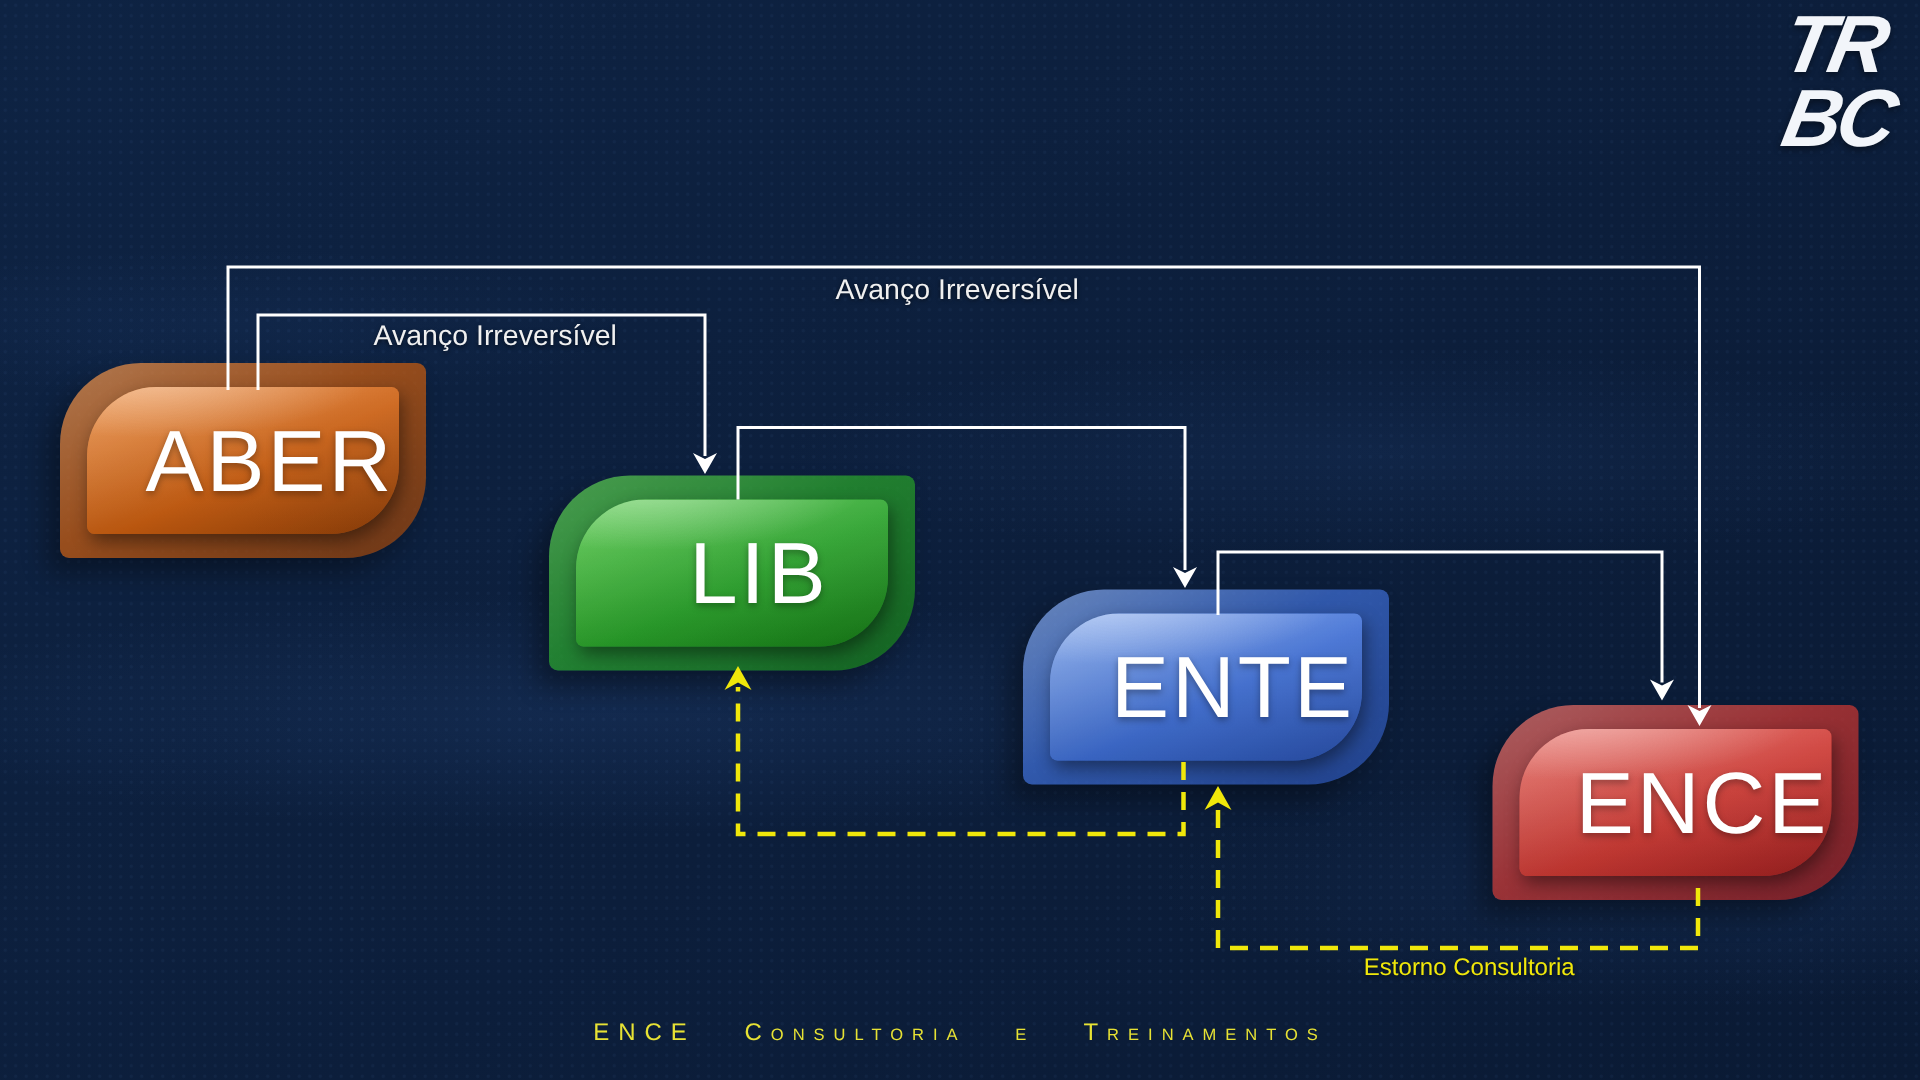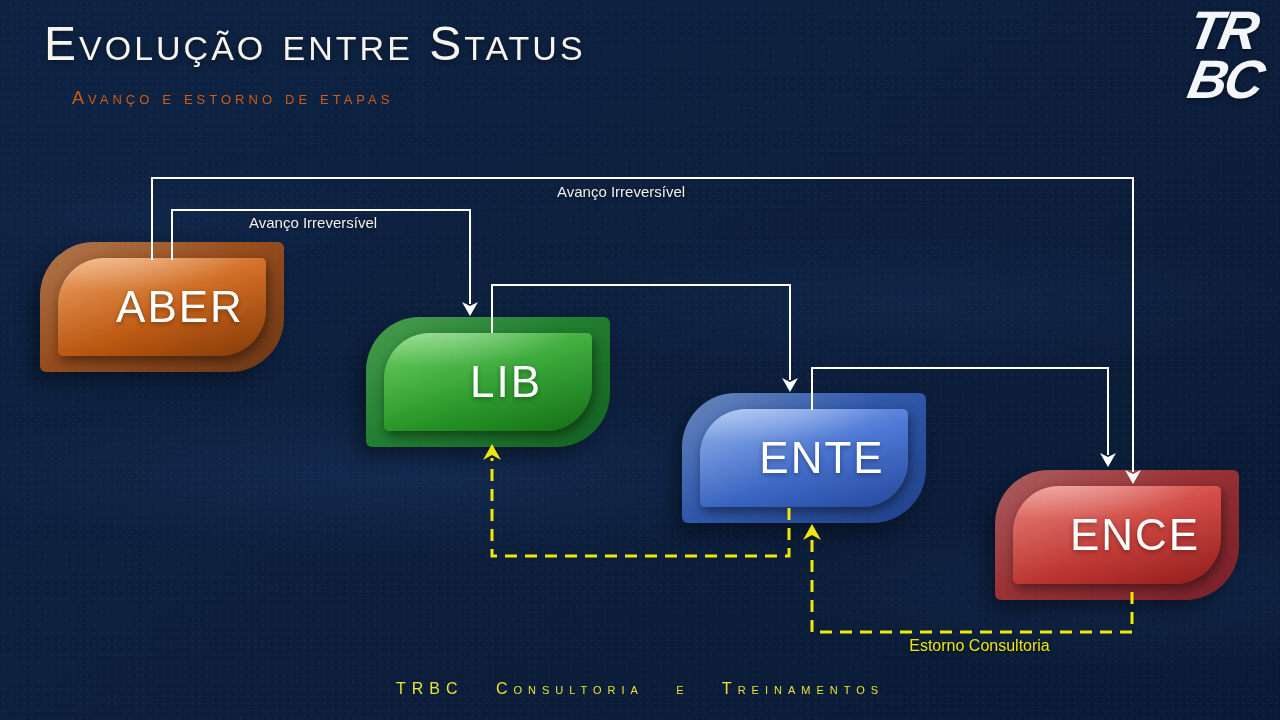--- a/index.html
+++ b/index.html
@@ -56,57 +56,55 @@
     background:linear-gradient(155deg,var(--light,#888) 0%,var(--mid,#666) 55%,var(--dark,#333) 100%);
     box-shadow:2px 5px 12px rgba(0,0,0,.45);
   }
   .node .inner::after{
     content:"";position:absolute;inset:0;border-radius:inherit;
     background:radial-gradient(130% 85% at 22% -12%, rgba(255,255,255,.40), rgba(255,255,255,0) 55%),
                linear-gradient(180deg, rgba(255,255,255,.10), rgba(0,0,0,.10));
   }
   .node .label{
     position:absolute;inset:0;display:flex;align-items:center;justify-content:center;
-    color:#fff;font-size:44px;font-weight:300;letter-spacing:2px;z-index:2;
+    color:#fff;font-size:58px;font-weight:300;letter-spacing:2px;z-index:2;
     text-shadow:0 2px 5px rgba(0,0,0,.35);
     margin-left:36px;
   }
   .node-aber{left:40px;top:242px;}
   .node-lib{left:366px;top:317px;}
   .node-ente{left:682px;top:393px;}
   .node-ence{left:995px;top:470px;text-align:right;}
 
   .arrows{position:absolute;inset:0;z-index:3;pointer-events:none;}
   .adv-line{fill:none;stroke:var(--adv,#ffffff);stroke-width:2;}
   .rev-line{fill:none;stroke:var(--rev,#f0e70a);stroke-width:3;stroke-dasharray:12 8;}
   .adv-head{fill:var(--adv,#ffffff);stroke:none;}
   .rev-head{fill:var(--rev,#f0e70a);stroke:none;}
 
-  .edge-label{position:absolute;color:#f0f0f0;font-size:15px;z-index:4;white-space:nowrap;
+  .edge-label{position:absolute;color:#f0f0f0;font-size:19px;z-index:4;white-space:nowrap;
     text-shadow:0 1px 3px rgba(0,0,0,.6);}
   .lbl-adv-short{left:249px;top:214px;}
   .lbl-adv-long{left:557px;top:183px;}
   .lbl-reversal{left:877px;top:637px;width:205px;text-align:center;
     color:var(--rev,#efe50f);font-size:16px;}
 
   .footer{
     position:absolute;left:0;right:0;top:680px;text-align:center;
     font-variant:small-caps;font-size:16px;letter-spacing:6px;word-spacing:22px;
     color:var(--footer,#e7e234);white-space:nowrap;
   }
 </style>
 </head>
 <body>
 
 <div class="stage">
   <div class="bg-dots"></div>
   <div class="bg-waves"></div>
 
-  <div class="title">Evolução entre Status</div>
-  <div class="subtitle">Avanço e estorno de etapas</div>
 
   <div class="logo">
     <span class="l1">TR</span>
     <span class="l2">BC</span>
   </div>
 
   <div class="node node-aber" style="--light: #f09a55; --mid: #cd5f10; --dark: #93410a;">
     <div class="outer"></div>
     <div class="inner"></div>
     <div class="label">ABER</div>
@@ -145,14 +143,14 @@
     <path class="rev-head" d="M483,460 L492,444 L501,460 L492,455 Z"></path>
 
     <path class="rev-line" d="M1132,592 V632 H812 V538"></path>
     <path class="rev-head" d="M803,540 L812,524 L821,540 L812,535 Z"></path>
   </svg>
 
   <div class="edge-label lbl-adv-short">Avanço Irreversível</div>
   <div class="edge-label lbl-adv-long">Avanço Irreversível</div>
   <div class="edge-label lbl-reversal">Estorno Consultoria</div>
 
-  <div class="footer">TRBC Consultoria e Treinamentos</div>
+  <div class="footer">ENCE Consultoria e Treinamentos</div>
 </div>
 
 </body></html>

